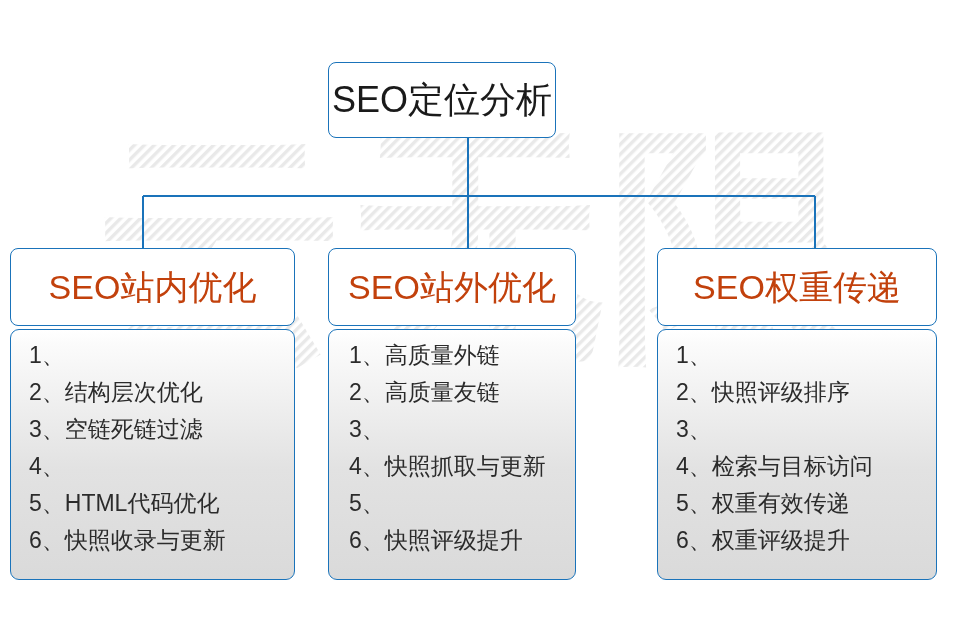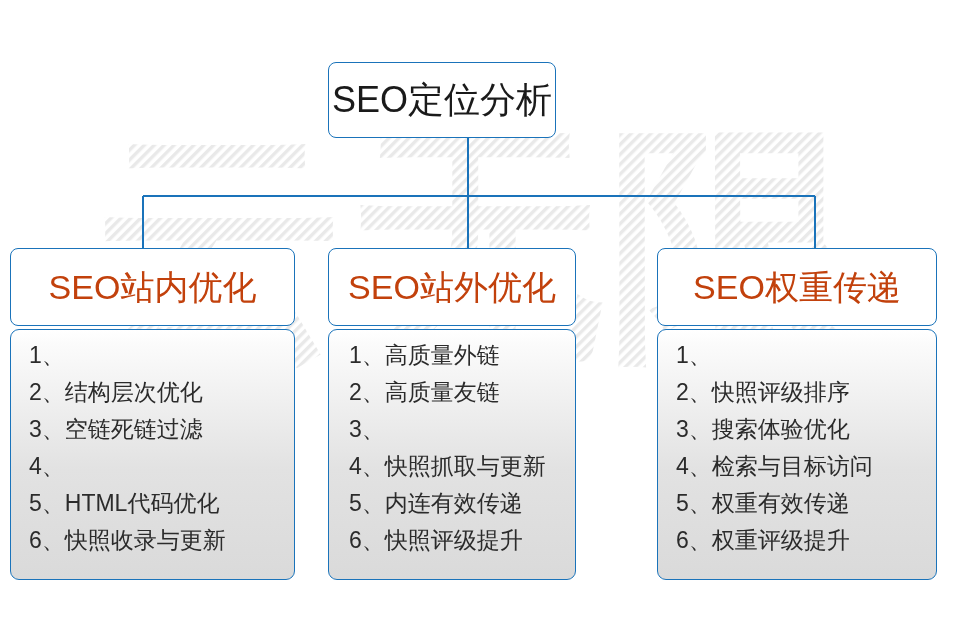--- a/index.html
+++ b/index.html
@@ -220,21 +220,20 @@
         </li>
         <li class="item-row">
           <span class="item-num">3、</span>
         </li>
         <li class="item-row">
           <span class="item-num">4、</span>
           <span class="item-text">快照抓取与更新</span>
         </li>
         <li class="item-row">
           <span class="item-num">5、</span>
-          <span class="item-text">内连有效传递</span>
         </li>
         <li class="item-row">
           <span class="item-num">6、</span>
           <span class="item-text">快照评级提升</span>
         </li>
       </ul>
     </div>
   </div>
 
   <div class="column col-2">
@@ -245,21 +244,20 @@
       <ul class="item-list">
         <li class="item-row">
           <span class="item-num">1、</span>
         </li>
         <li class="item-row">
           <span class="item-num">2、</span>
           <span class="item-text">快照评级排序</span>
         </li>
         <li class="item-row">
           <span class="item-num">3、</span>
-          <span class="item-text">搜索体验优化</span>
         </li>
         <li class="item-row">
           <span class="item-num">4、</span>
           <span class="item-text">检索与目标访问</span>
         </li>
         <li class="item-row">
           <span class="item-num">5、</span>
           <span class="item-text">权重有效传递</span>
         </li>
         <li class="item-row">

